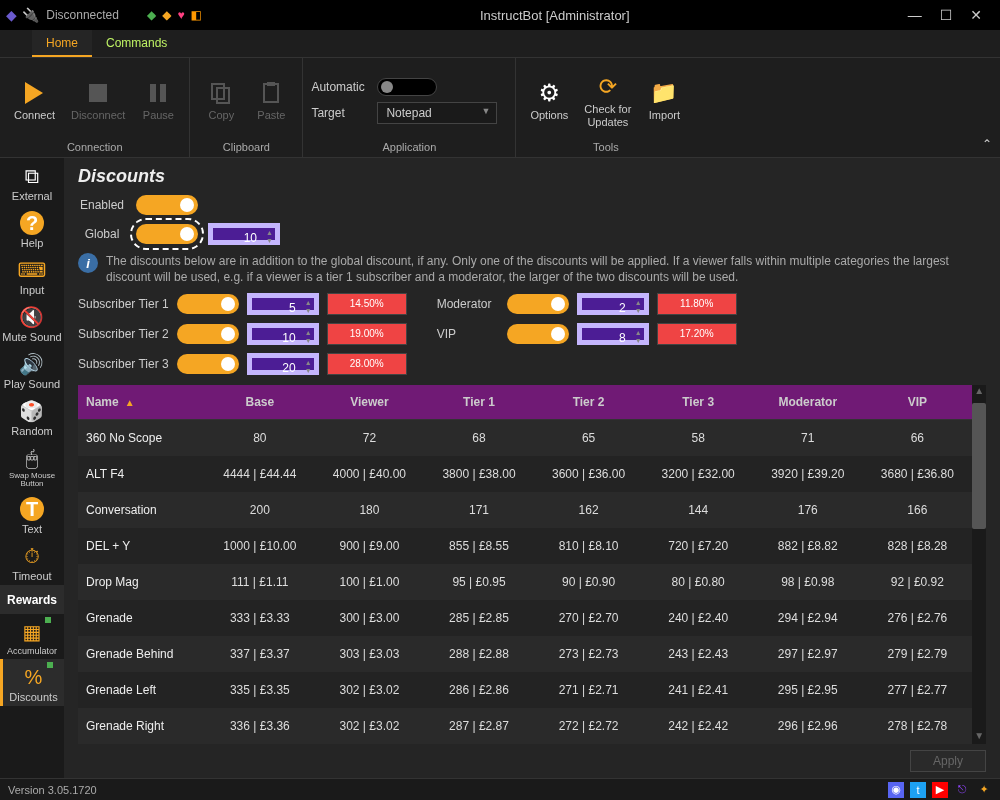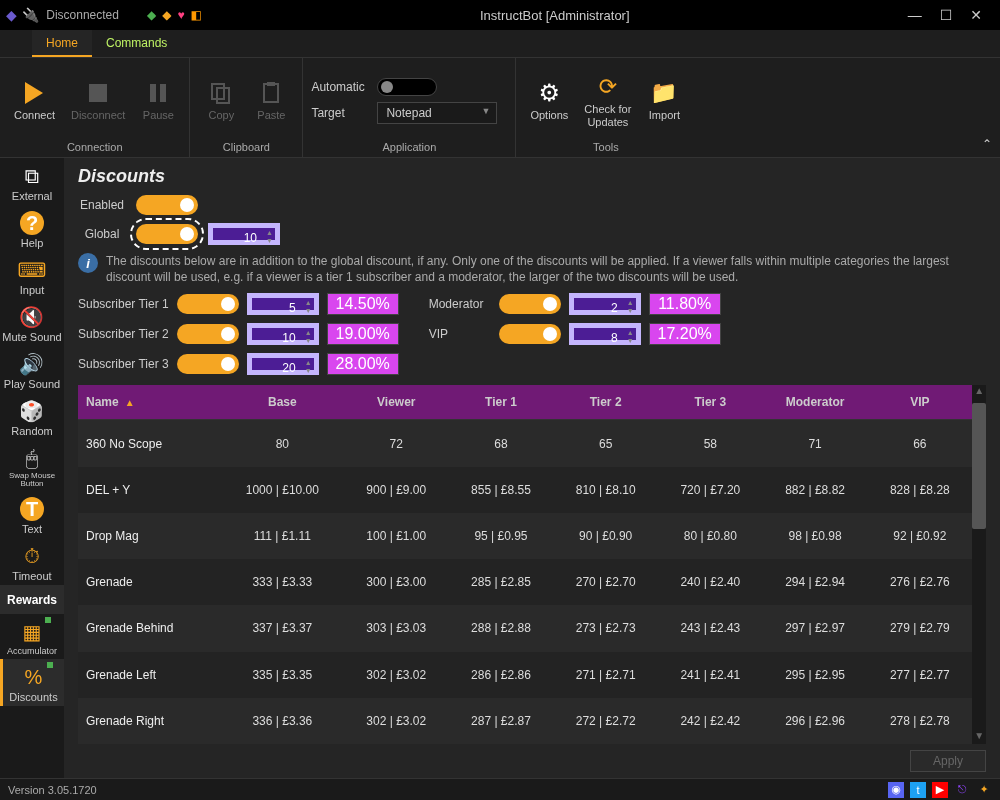--- a/index.html
+++ b/index.html
@@ -54,21 +54,21 @@
   h2.section-title { color:#eee; font-size:18px; font-weight:bold; font-style:italic; margin-bottom:8px; }
 
   .disc-form { display:flex; flex-direction:column; gap:8px; margin-bottom:8px;}
   .disc-row { display:flex; align-items:center; gap:10px; }
   .disc-row label.fld { width:48px; color:#ccc; font-size:12px;text-align:center;}
   .toggle { width:62px; height:20px; background:#f5a623; border-radius:10px; position:relative; cursor:pointer;}
   .toggle .knob { width:14px; height:14px; background:#fff; border-radius:50%; position:absolute; top:3px; right:4px;}
   .toggle.highlight { outline:2px dashed #fff; outline-offset:4px;}
   .numbox { width:72px; height:22px; background:#4c1d95; border:5px solid #c4b5fd; color:#fff; text-align:right; padding-right:18px; position:relative; font-size:12px; line-height:20px;}
   .numbox .spin { position:absolute; right:2px; top:1px; display:flex; flex-direction:column; font-size:7px; color:#888; line-height:8px;}
-  .pctbox { width:72px; height:22px; background:#d946ef; border:1px solid #444; color:#fff; text-align:center; line-height:20px; font-size:16px;}
+  .pctbox { width:80px; height:22px; background:#ef4444; border:1px solid #444; color:#fff; text-align:center; line-height:20px; font-size:10px;}
 
   .info-row { display:flex; gap:8px; align-items:flex-start; margin-bottom:8px;}
   .info-icon { width:20px; height:20px; background:#3a6ea5; border-radius:50%; color:#fff; display:flex; align-items:center; justify-content:center; font-style:italic; font-weight:bold; font-size:13px; flex-shrink:0;}
   .info-text { color:#aaa; font-size:12px; line-height:1.35;}
 
   .tier-grid { display:flex; gap:30px; margin-bottom:10px;}
   .tier-col { display:flex; flex-direction:column; gap:8px;}
   .tier-row { display:flex; align-items:center; gap:8px;justify-content:space-between;}
 
   
@@ -365,20 +365,40 @@
                 <td>360 No Scope</td>
                 <td>80</td>
                 <td>72</td>
                 <td>68</td>
                 <td>65</td>
                 <td>58</td>
                 <td>71</td>
                 <td>66</td>
               </tr>
               <tr>
+                <td>ALT F4</td>
+                <td>4444 | £44.44</td>
+                <td>4000 | £40.00</td>
+                <td>3800 | £38.00</td>
+                <td>3600 | £36.00</td>
+                <td>3200 | £32.00</td>
+                <td>3920 | £39.20</td>
+                <td>3680 | £36.80</td>
+              </tr>
+              <tr>
+                <td>Conversation</td>
+                <td>200</td>
+                <td>180</td>
+                <td>171</td>
+                <td>162</td>
+                <td>144</td>
+                <td>176</td>
+                <td>166</td>
+              </tr>
+              <tr>
                 <td>DEL + Y</td>
                 <td>1000 | £10.00</td>
                 <td>900 | £9.00</td>
                 <td>855 | £8.55</td>
                 <td>810 | £8.10</td>
                 <td>720 | £7.20</td>
                 <td>882 | £8.82</td>
                 <td>828 | £8.28</td>
               </tr>
               <tr>

